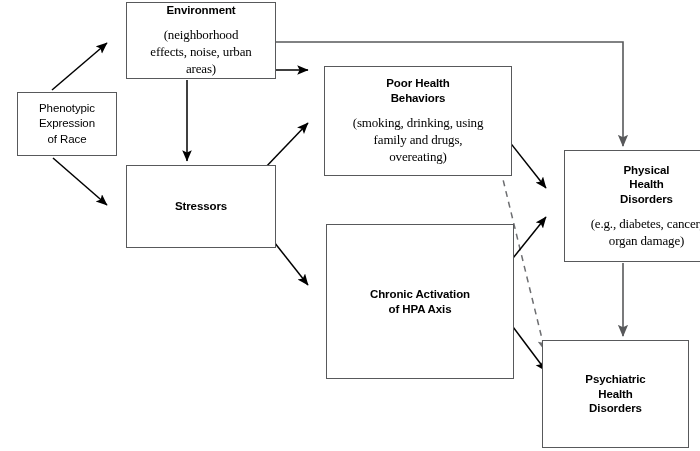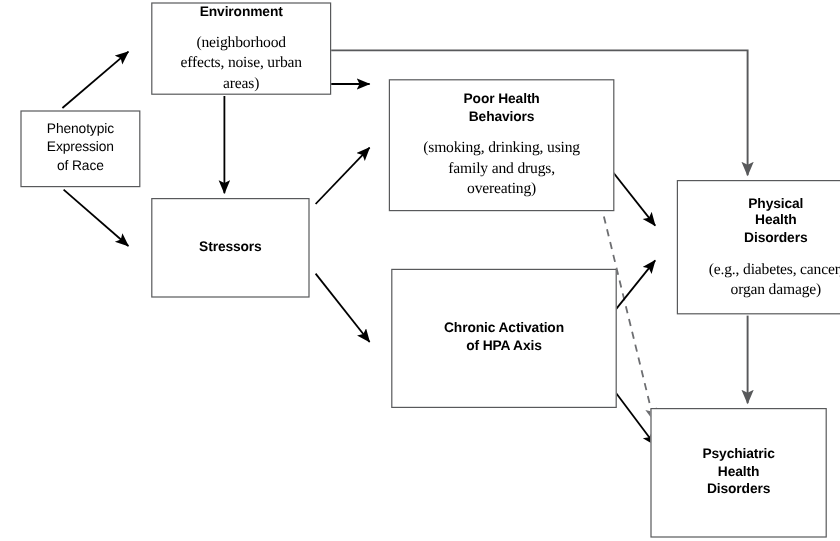--- a/index.html
+++ b/index.html
@@ -58,23 +58,23 @@
   .node-plain {
     font-weight: normal;
     font-size: 11.5px;
     line-height: 1.32;
     letter-spacing: -0.1px;
     white-space: pre-line;
   }
   
   #node-phenotypic { left: 3px;   top: 92px;  width: 100px; height: 64px; }
   #node-environment{ left: 112px; top: 2px;   width: 150px; height: 77px; }
-  #node-stressors  { left: 112px; top: 165px; width: 132px; height: 83px; }
+  #node-stressors  { left: 112px; top: 165px; width: 150px; height: 83px; }
   #node-behaviors  { left: 310px; top: 66px;  width: 188px; height: 110px; }
-  #node-hpa        { left: 312px; top: 224px; width: 188px; height: 116px; }
+  #node-hpa        { left: 312px; top: 224px; width: 188px; height: 155px; }
   #node-physical   { left: 550px; top: 150px; width: 165px; height: 112px; }
   #node-psychiatric{ left: 528px; top: 340px; width: 147px; height: 108px; }
 </style>
 </head>
 <body>
 
 <div id="diagram-root">
 
   <svg id="edge-layer" viewBox="0 0 700 451" width="700" height="451">
     <defs>

